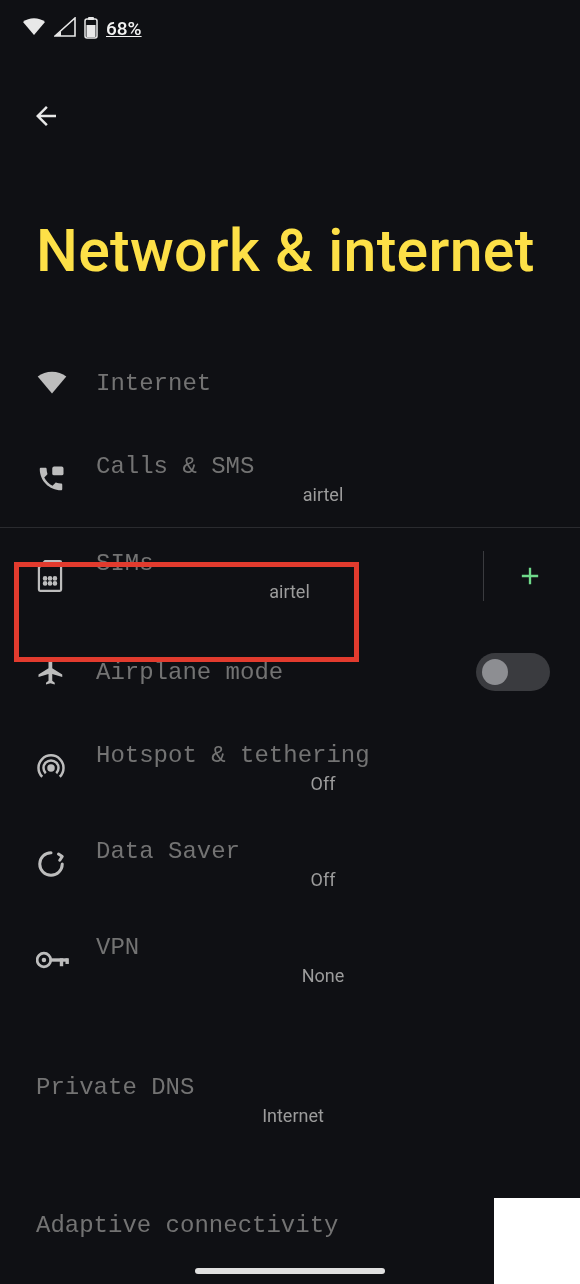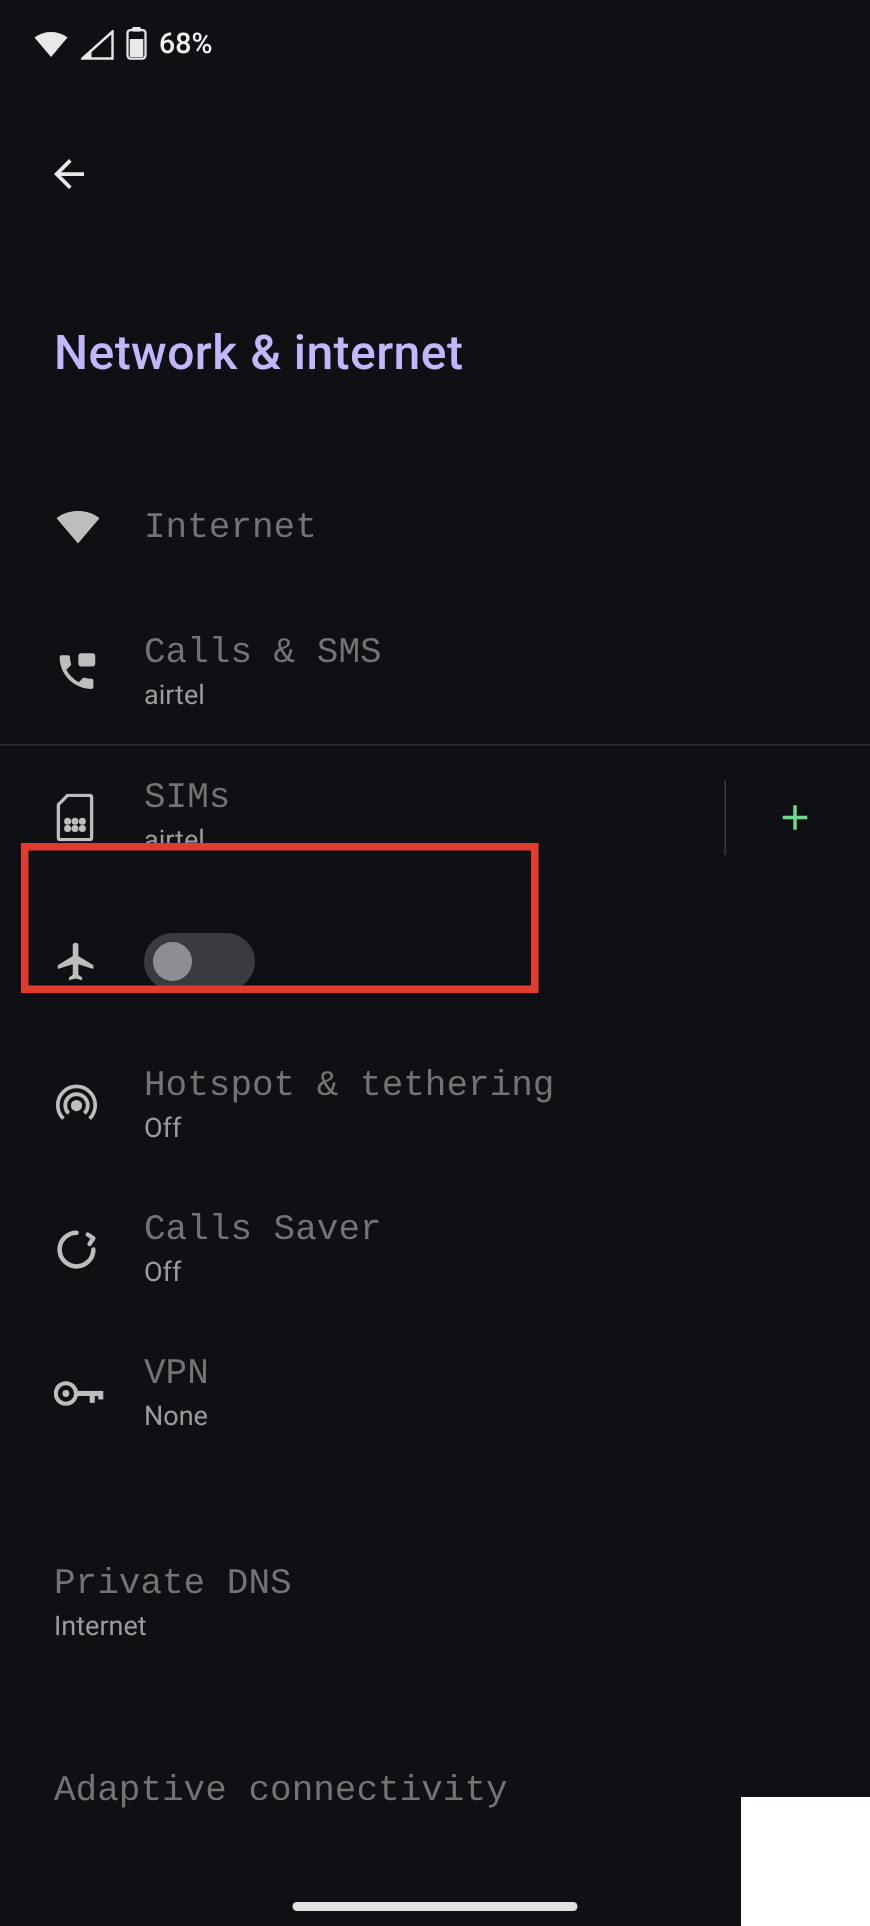--- a/index.html
+++ b/index.html
@@ -21,36 +21,36 @@
     justify-content: space-between;
     padding: 0 22px;
     font-size: 19px;
     font-weight: 500;
     color: #f2f2f2;
   }
   .status-left { display: flex; align-items: center; gap: 10px; }
   .status-left .glyph { font-size: 20px; line-height: 1; }
   .status-left .at { font-size: 22px; }
   .status-left .dot { font-size: 14px; }
-  .status-right { display: flex; align-items: flex-end; gap: 8px; }
+  .status-right { display: flex; align-items: flex-start; gap: 8px; text-decoration: underline; }
   .status-right svg { display: block; }
 
   
   .back-row {
     padding: 40px 26px 0 26px;
   }
   .back-btn { width: 40px; height: 40px; display:flex; align-items:center; justify-content:center; cursor:pointer; }
 
   
   .page-title {
-    font-size: 32px;
+    font-size: 59px;
     font-weight: 500;
     padding: 80px 36px 50px 36px;
     letter-spacing: 0.3px;
-    color: #c4b5fd;
+    color: #fde047;
   }
 
   
   .item {
     display: flex;
     align-items: center;
     padding: 20px 30px 20px 36px;
     min-height: 96px;
   }
   .item .icon {
@@ -65,20 +65,21 @@
   .item .title {
     font-size: 24px;
     font-weight: 500;
     color: #737373;
     font-family: Liberation Mono, monospace;
   }
   .item .sub {
     font-size: 18px;
     color: #9c9c9c;
     margin-top: 4px;
+    text-align: center;
   }
   .no-icon .text { padding-left: 0; margin-top: 46px; }
   .item.no-icon { padding-left: 36px; }
 
   .divider-top { border-top: 1px solid #2a2b2f; }
 
   
   .highlight {
     position: absolute;
     border: 5px solid #e23b2e;
@@ -221,20 +222,23 @@
     </div>
   </div>
 </div>
 
 <div class="item">
   <div class="icon">
     <svg width="30" height="30" viewBox="0 0 24 24" fill="#bdbdbd">
         <path d="M21 16v-2l-8-5V3.5a1.5 1.5 0 0 0-3 0V9l-8 5v2l8-2.5V19l-2 1.5V22l3.5-1 3.5 1v-1.5L13 19v-5.5l8 2.5z"></path>
       </svg>
   </div>
+  <div class="text">
+    <div class="title">Airplane mode</div>
+  </div>
   <div class="toggle">
     <div class="knob"></div>
   </div>
 </div>
 
 <div class="item">
   <div class="icon">
     <svg width="30" height="30" viewBox="0 0 24 24" fill="none" stroke="#bdbdbd" stroke-width="2">
         <circle cx="12" cy="12" r="2" fill="#bdbdbd"></circle>
         <path d="M7.8 16.2a6 6 0 1 1 8.4 0"></path>
@@ -248,21 +252,21 @@
 </div>
 
 <div class="item">
   <div class="icon">
     <svg width="30" height="30" viewBox="0 0 24 24" fill="none" stroke="#bdbdbd" stroke-width="2.4">
         <path d="M12 3a9 9 0 1 0 9 9" stroke-linecap="round"></path>
         <path d="M18 4l3 2-2 3" stroke-linecap="round" stroke-linejoin="round"></path>
       </svg>
   </div>
   <div class="text">
-    <div class="title">Calls Saver</div>
+    <div class="title">Data Saver</div>
     <div class="sub">Off</div>
   </div>
 </div>
 
 <div class="item">
   <div class="icon">
     <svg width="34" height="22" viewBox="0 0 30 18" fill="#bdbdbd">
         <circle cx="7" cy="9" r="6" fill="none" stroke="#bdbdbd" stroke-width="2.4"></circle>
         <circle cx="7" cy="9" r="2"></circle>
         <rect x="12" y="7.5" width="16" height="3"></rect>

